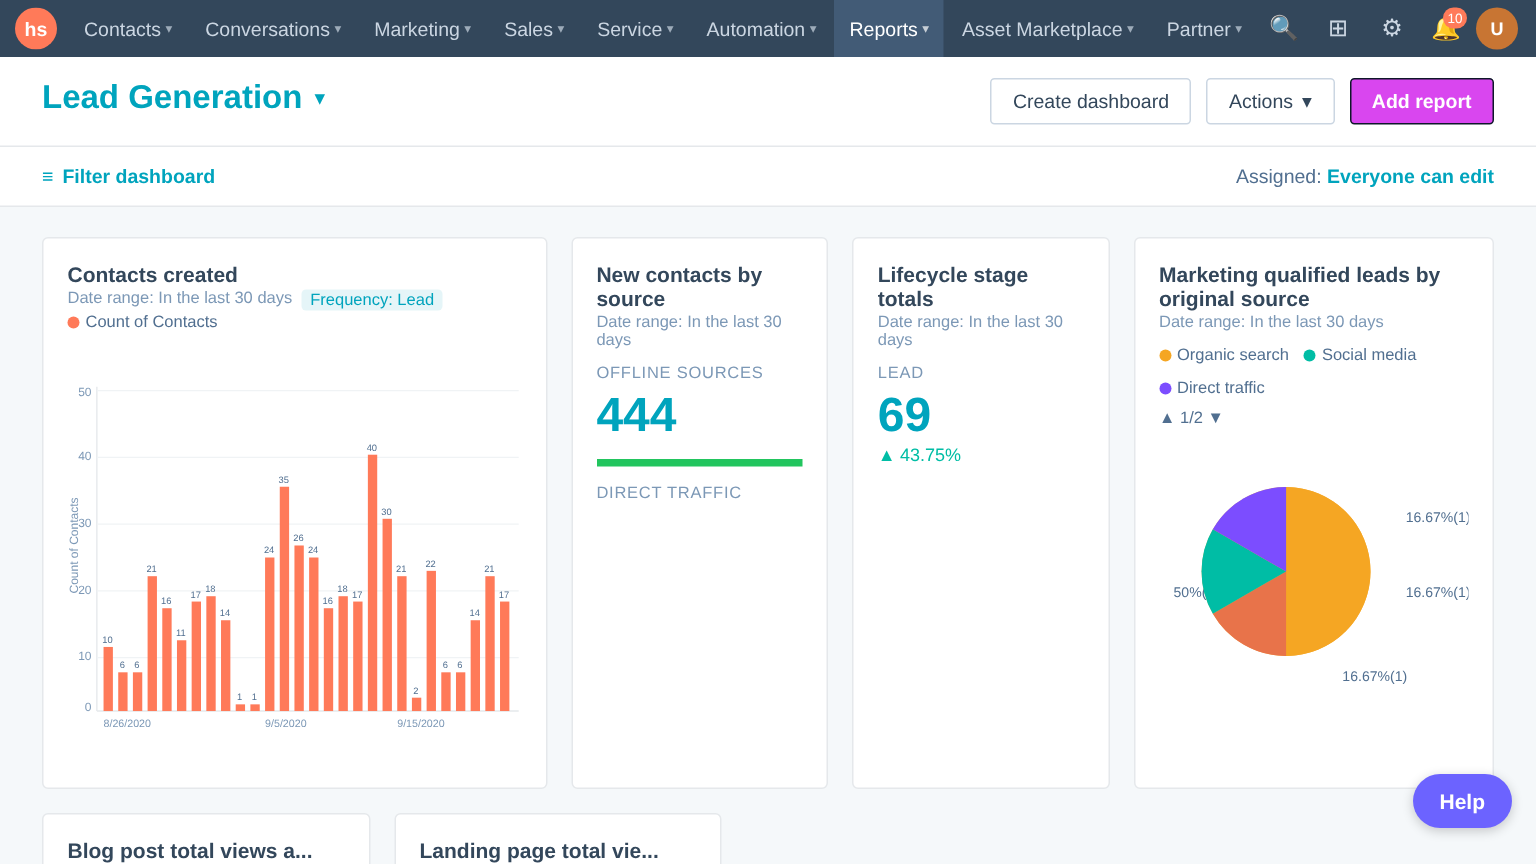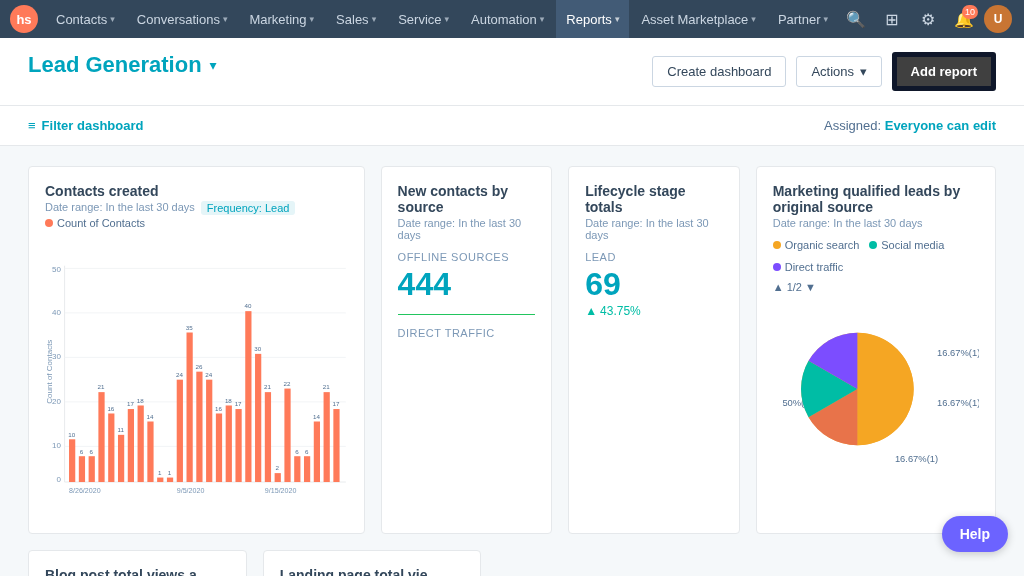--- a/index.html
+++ b/index.html
@@ -117,22 +117,22 @@
       color: #33475b;
       padding: 7px 14px;
       border-radius: 3px;
       font-size: 13px;
       cursor: pointer;
       display: flex;
       align-items: center;
       gap: 6px;
     }
     .btn-primary {
-      background: #404040;
-      border: 5px solid #0f172a;
+      background: #d946ef;
+      border: 1px solid #0f172a;
       color: #fff;
       padding: 7px 14px;
       border-radius: 3px;
       font-size: 13px;
       cursor: pointer;
       font-weight: 600;
     }
 
     
     .filter-bar {
@@ -217,21 +217,21 @@
       position: relative;
       height: 280px;
     }
     .bar-chart-svg {
       width: 100%;
       height: 100%;
     }
 
     
     .metric-section {
-      border-bottom: 1px solid #22c55e;
+      border-bottom: 5px solid #22c55e;
       padding-bottom: 12px;
       margin-bottom: 12px;
     }
     .metric-section:last-child { border-bottom: none; margin-bottom: 0; }
     .metric-label {
       font-size: 11px;
       color: #7c98b6;
       letter-spacing: 0.5px;
       margin-bottom: 4px;
       text-transform: uppercase;

